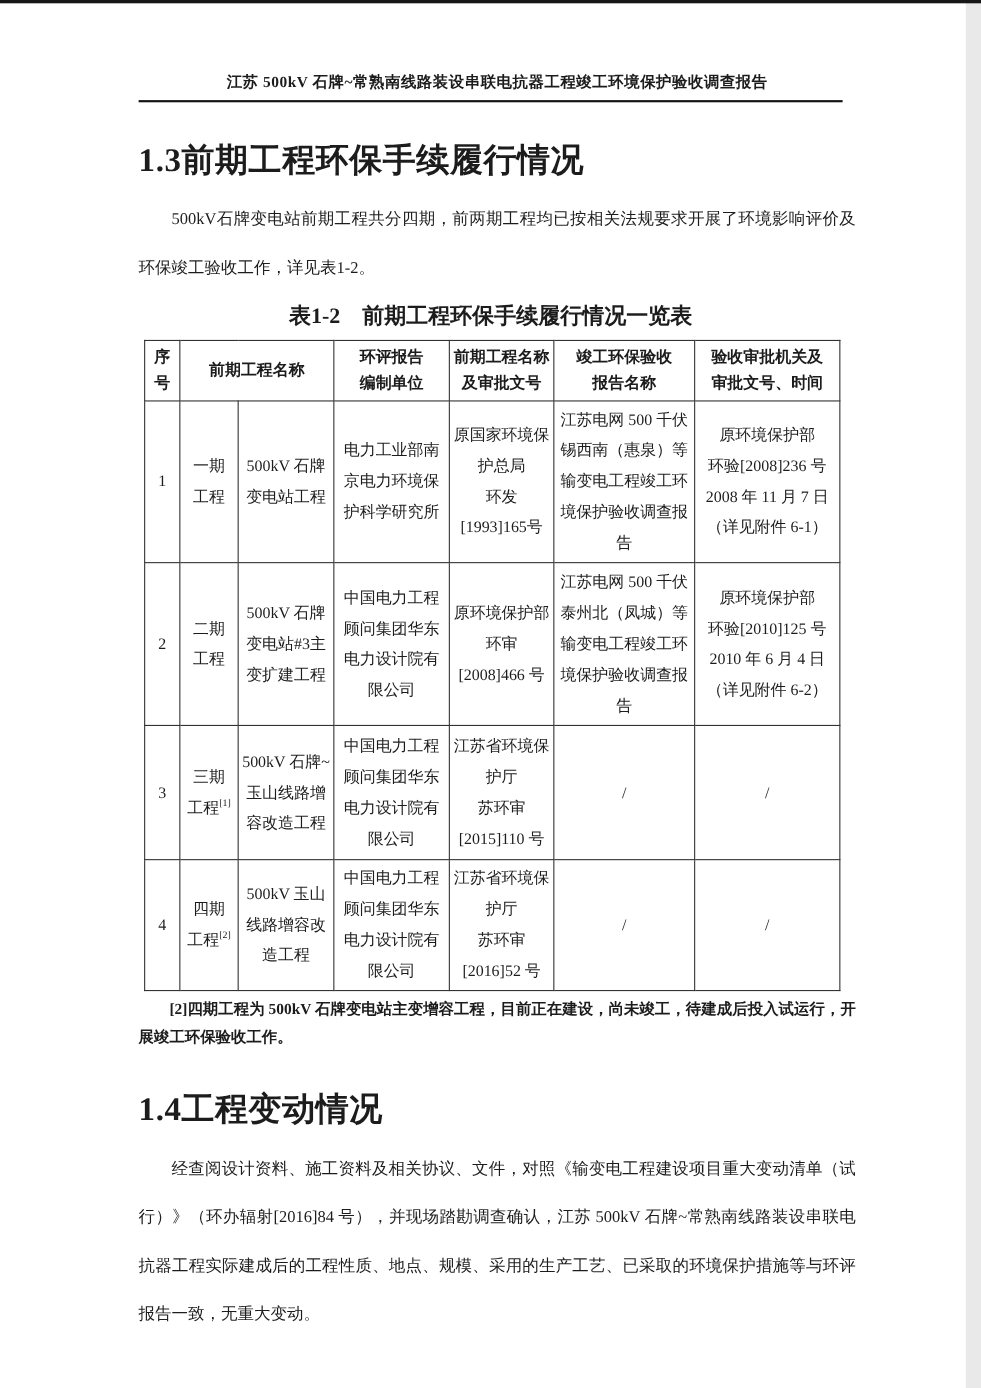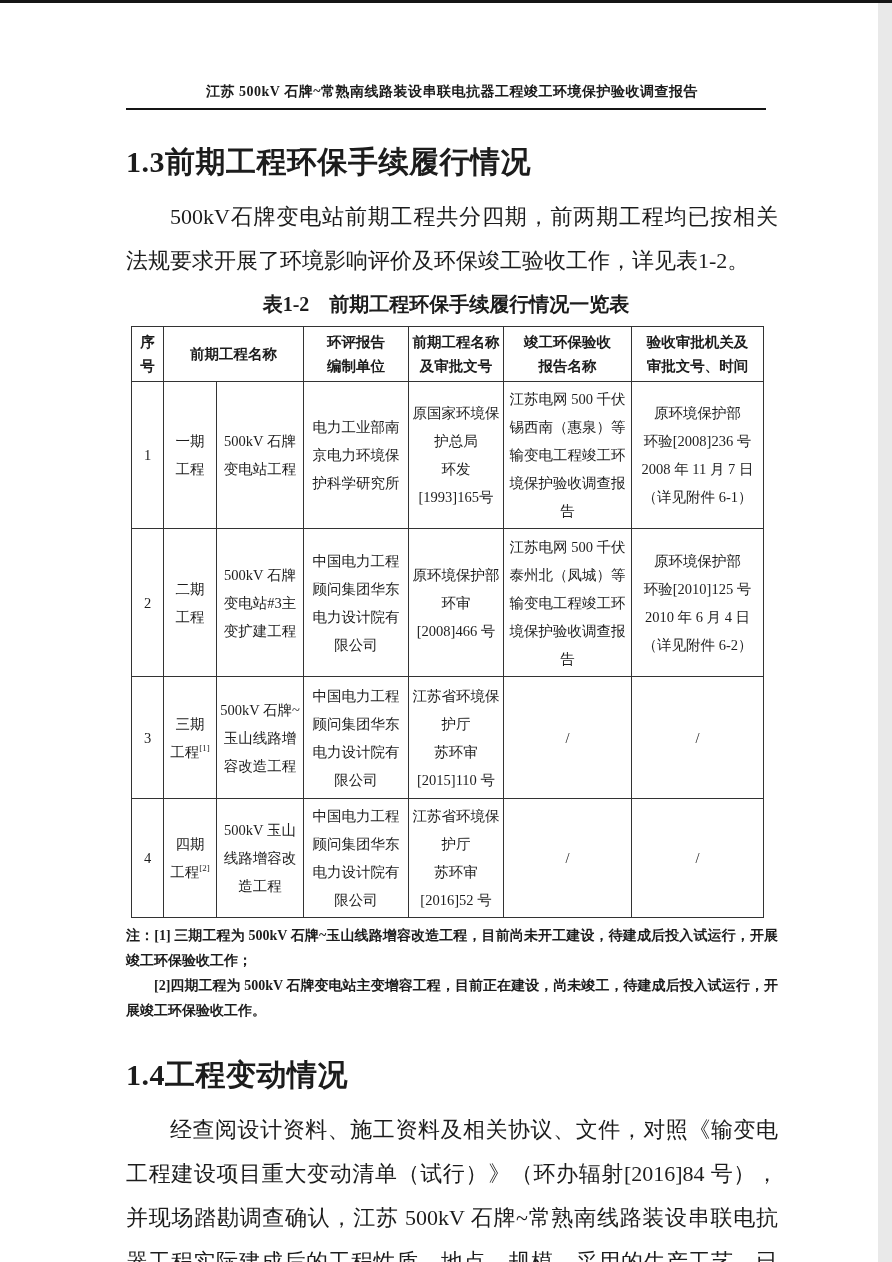--- a/index.html
+++ b/index.html
@@ -22,30 +22,29 @@
   .content {
     position: absolute; top: 0; left: 126px; width: 652px;
     padding-top: 66px;
   }
   .rh-text {
     text-align: center;
     font-size: 14px; font-weight: bold;
     letter-spacing: 0.5px;
     margin-bottom: 7px;
     white-space: nowrap;
-    margin-top: 17px;
   }
   .rh-rule { width: 640px; border-top: 2px solid #151515; margin-bottom: 2px; }
   h1.sec {
     font-size: 30px; font-weight: bold;
     margin: 32px 0 12px 0;
     letter-spacing: 0.5px;
   }
   p.body {
-    font-size: 22px; line-height: 44px;
+    font-size: 15px; line-height: 44px;
     text-align: justify; text-indent: 2em;
     margin-bottom: 6px;
   }
   .tbl-caption {
     width: 640px; text-align: center;
     font-size: 20px; font-weight: bold;
     margin: 8px 0 8px 0;
   }
   table.prior {
     border-collapse: collapse;
@@ -167,21 +166,20 @@
         <td>中国电力工程顾问集团华东电力设计院有限公司</td>
         <td class="pre">江苏省环境保护厅
 苏环审[2016]52 号</td>
         <td>/</td>
         <td class="pre">/</td>
       </tr>
     </tbody>
   </table>
 
   <div class="notes">
-    <p>注：[1] 三期工程为 500kV 石牌~玉山线路增容改造工程，目前尚未开工建设，待建成后投入试运行，开展竣工环保验收工作；</p>
     <p class="nindent">[2]四期工程为 500kV 石牌变电站主变增容工程，目前正在建设，尚未竣工，待建成后投入试运行，开展竣工环保验收工作。</p>
   </div>
 
   <h1 class="sec">1.4工程变动情况</h1>
 
   <p class="body">经查阅设计资料、施工资料及相关协议、文件，对照《输变电工程建设项目重大变动清单（试行）》（环办辐射[2016]84 号），并现场踏勘调查确认，江苏 500kV 石牌~常熟南线路装设串联电抗器工程实际建成后的工程性质、地点、规模、采用的生产工艺、已采取的环境保护措施等与环评报告一致，无重大变动。</p>
 
 </div>
 
 </body></html>

